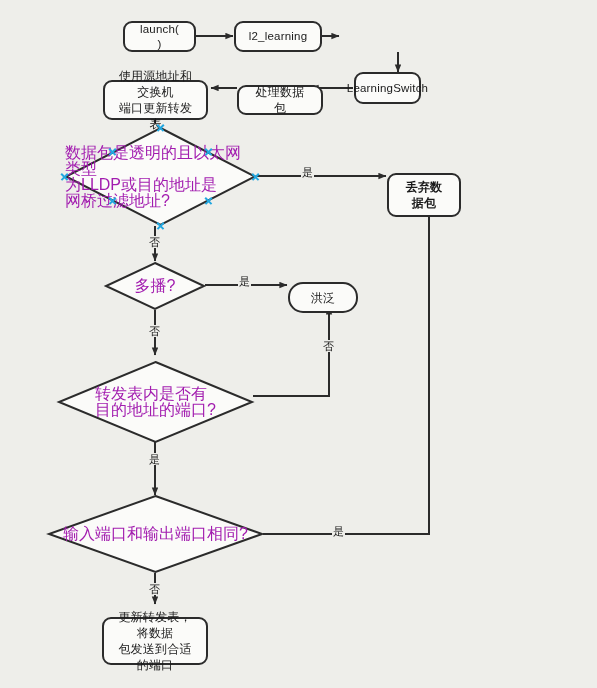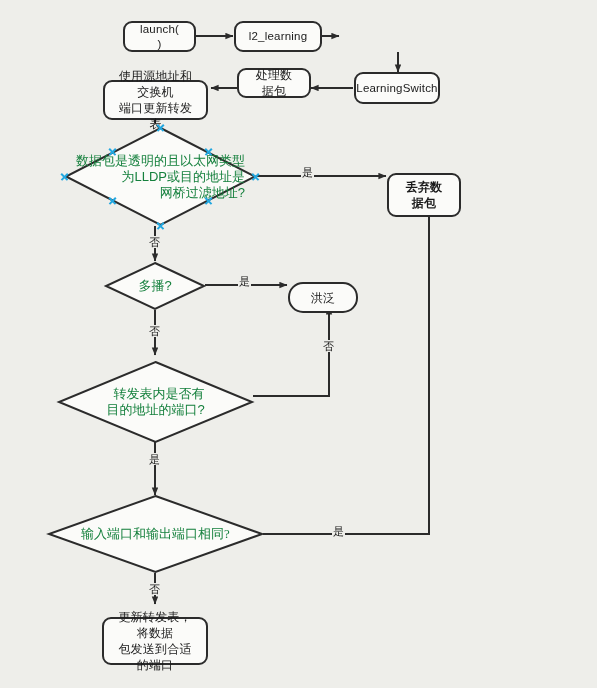--- a/index.html
+++ b/index.html
@@ -59,24 +59,24 @@
     overflow: visible;
   }
   .diamond-label {
     position: absolute;
     left: 0; top: 0;
     width: 100%;
     height: 100%;
     display: flex;
     align-items: center;
     justify-content: center;
-    text-align: right;
-    font-size: 13px;
+    text-align: left;
+    font-size: 16px;
     line-height: 16px;
-    color: #15803d;
+    color: #a21caf;
     white-space: pre-line;
     pointer-events: none;
   }
   .edge-label {
     position: absolute;
     font-size: 11px;
     line-height: 12px;
     color: #1a1a1a;
     background: #eeeeea;
     padding: 0 1px;
@@ -145,25 +145,25 @@
 
   <div class="node proc" style="left:123px; top:21px; width:73px; height:31px;">
     <span>launch( )</span>
   </div>
 
   <div class="node proc" style="left:234px; top:21px; width:88px; height:31px;">
     <span>l2_learning</span>
   </div>
 
 
-  <div class="node proc" style="left:354px; top:72px; width:86px; height:32px;">
+  <div class="node proc" style="left:354px; top:72px; width:67px; height:32px;">
     <span>LearningSwitch</span>
   </div>
 
-  <div class="node proc cn" style="left:237px; top:56px; width:74px; height:30px;">
+  <div class="node proc cn" style="left:237px; top:73px; width:86px; height:30px;">
     <span>处理数据包</span>
   </div>
 
   <div class="node proc cn" style="left:103px; top:68px; width:105px; height:40px; white-space:pre-line;">
     <span>使用源地址和交换机
 端口更新转发表</span>
   </div>
 
   <div class="node proc cn" style="left:387px; top:161px; width:74px; height:44px;font-weight:bold;">
     <span>丢弃数据包</span>
@@ -203,21 +203,21 @@
   </div>
 
   <div class="diamond-wrap" style="left:58px; top:361px; width:195px; height:82px;">
     <svg width="195" height="82" viewBox="0 0 195 82">
       <polygon points="97.5,1 194,41 97.5,81 1,41" fill="#fbfbf9" stroke="#2b2b2b" stroke-width="2"></polygon>
     </svg>
     <div class="diamond-label">转发表内是否有
 目的地址的端口?</div>
   </div>
 
-  <div class="diamond-wrap" style="left:48px; top:495px; width:215px; height:78px;font-family:Liberation Serif, serif;">
+  <div class="diamond-wrap" style="left:48px; top:495px; width:215px; height:78px;">
     <svg width="215" height="78" viewBox="0 0 215 78">
       <polygon points="107.5,1 214,39 107.5,77 1,39" fill="#fbfbf9" stroke="#2b2b2b" stroke-width="2"></polygon>
     </svg>
     <div class="diamond-label">输入端口和输出端口相同?</div>
   </div>
 
   <div class="edge-label" style="left:301px; top:166px;">是</div>
 
   <div class="edge-label" style="left:148px; top:236px;">否</div>
 

